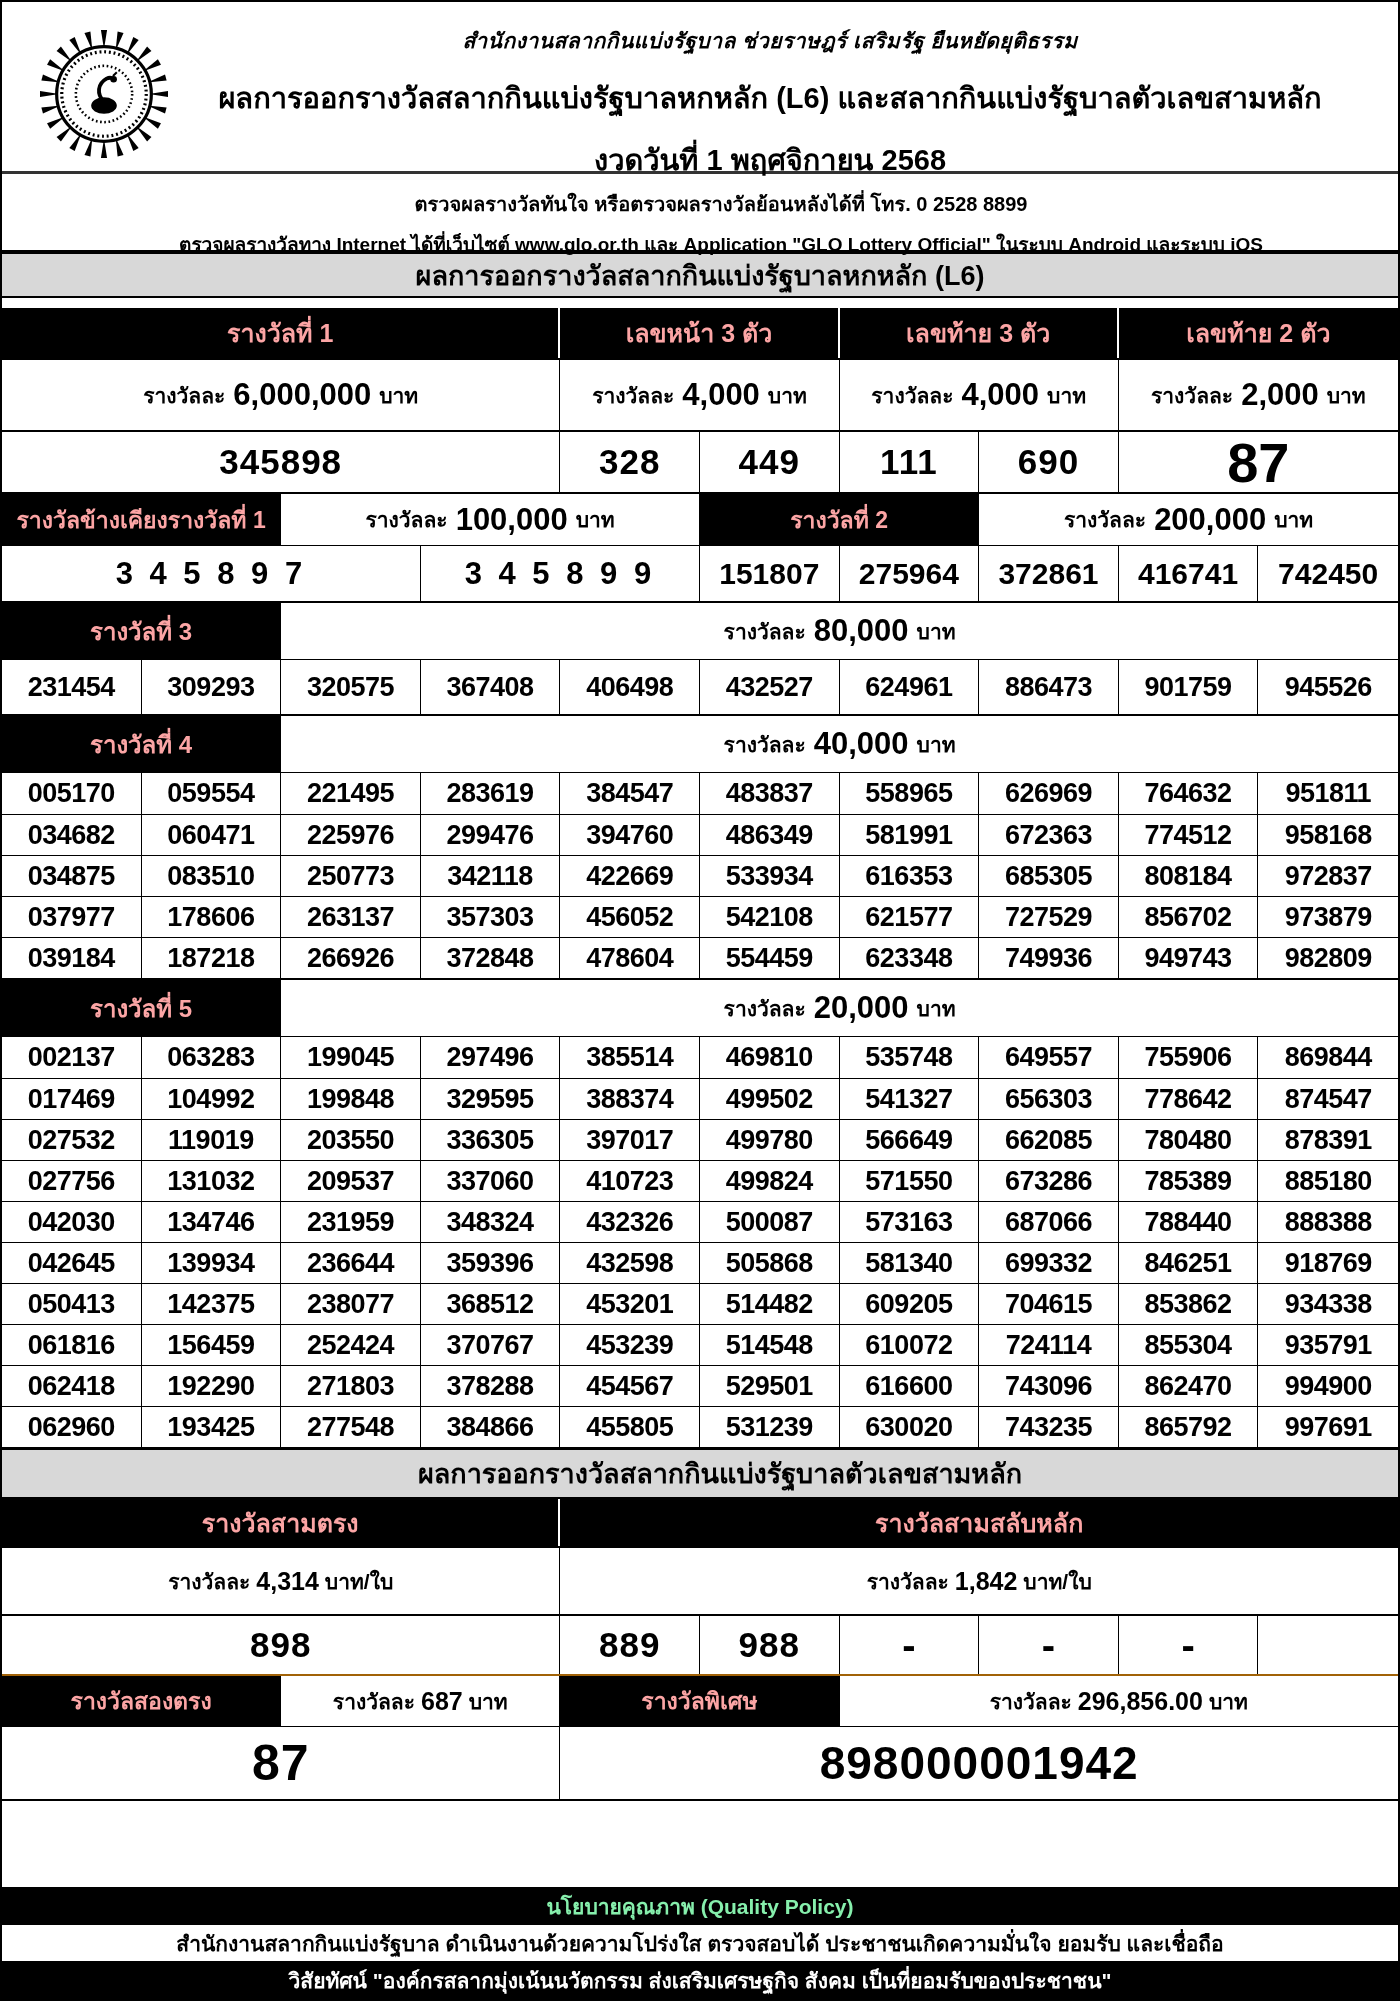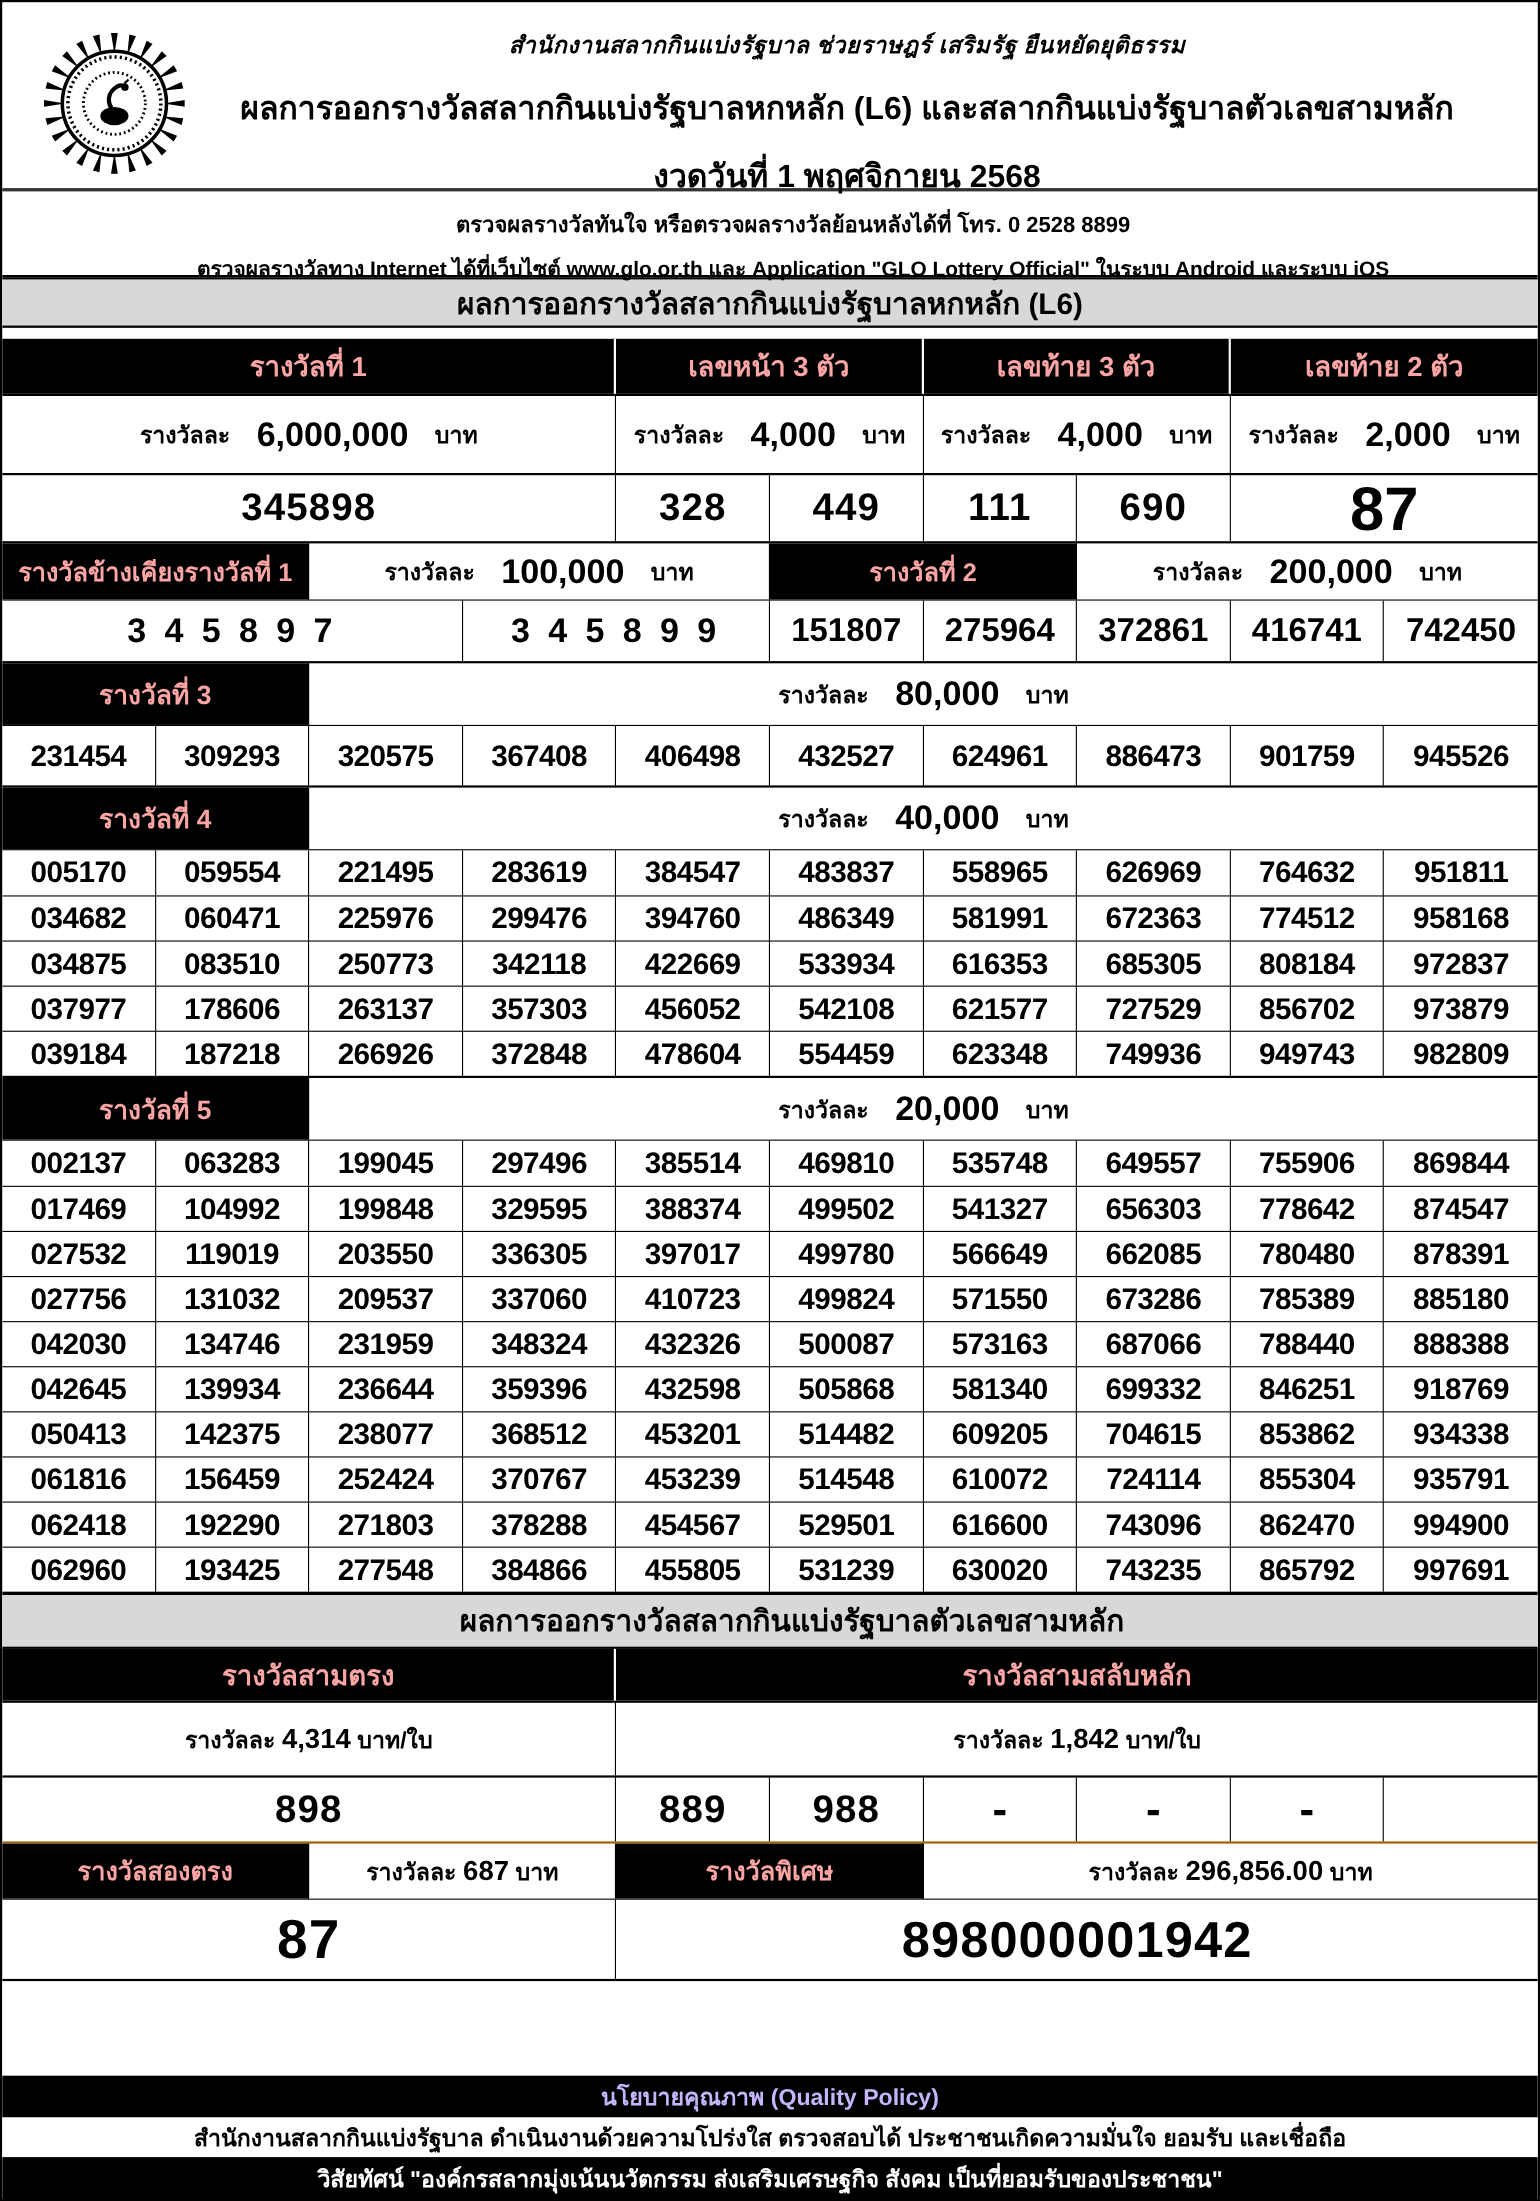--- a/index.html
+++ b/index.html
@@ -49,21 +49,21 @@
   .black { background: #000; color: #fca5a5; }
   .w10 { width: 10%; } .w20 { width: 20%; } .w30 { width: 30%; }
   .w40 { width: 40%; } .w60 { width: 60%; } .w80 { width: 80%; }
 
   .hdr-row { height: 50px; border-top: none; }
   .hdr-row .cell { font-size: 25px; font-weight: 700; border-right: 2px solid #fff; }
   .hdr-row .cell:last-child { border-right: none; }
 
   .amt-row { height: 72px; border-top: 2px solid #000; }
   .amt-pre, .amt-suf { font-size: 21px; font-weight: 600; }
-  .amt-val { font-size: 31px; font-weight: 600; margin: 0 24px; }
+  .amt-val { font-size: 31px; font-weight: 600; margin: 0 8px; }
   .amt-sm .amt-val { font-size: 25px; margin: 0 6px; }
 
   .num-row { height: 62px; border-top: 2px solid #000; }
   .bignum { font-size: 35px; font-weight: 700; letter-spacing: 1px; }
   .hugenum { font-size: 56px; font-weight: 700; }
   .mednum { font-size: 30px; font-weight: 700; }
 
   .side-row { height: 53px; border-top: 2px solid #000; }
   .side-row .label { font-size: 23px; font-weight: 700; }
   .side-num-row { height: 56px; border-top: 1px solid #000; }
@@ -93,21 +93,21 @@
   .dashcell { font-size: 40px; font-weight: 700; }
   .row2-hdr { height: 52px; border-top: 2px solid #a16207; }
   .row2-hdr .label { font-size: 23px; font-weight: 700; }
   .final-row { height: 73px; border-top: 1px solid #000; }
   .final-row .bignum { font-size: 50px; }
   .longnum { font-size: 46px; font-weight: 700; letter-spacing: 1px; }
 
   .empty-box { height: 88px; border-top: 2px solid #000; background: #fff; }
 
   
-  .foot-black1 { height: 38px; background: #000; color: #c4b5fd; display: flex; align-items: center; justify-content: center; font-size: 21px; font-weight: 600; }
+  .foot-black1 { height: 38px; background: #000; color: #86efac; display: flex; align-items: center; justify-content: center; font-size: 21px; font-weight: 600; }
   .foot-white { height: 36px; display: flex; align-items: center; justify-content: center; font-size: 21px; font-weight: 700; background: #fff; }
   .foot-black2 { height: 39px; background: #000; color: #fff; display: flex; align-items: center; justify-content: center; font-size: 21px; font-weight: 600; }
 </style>
 </head>
 <body>
 
 <div class="page">
 
   <div class="header-top">
     <div class="logo-box">

